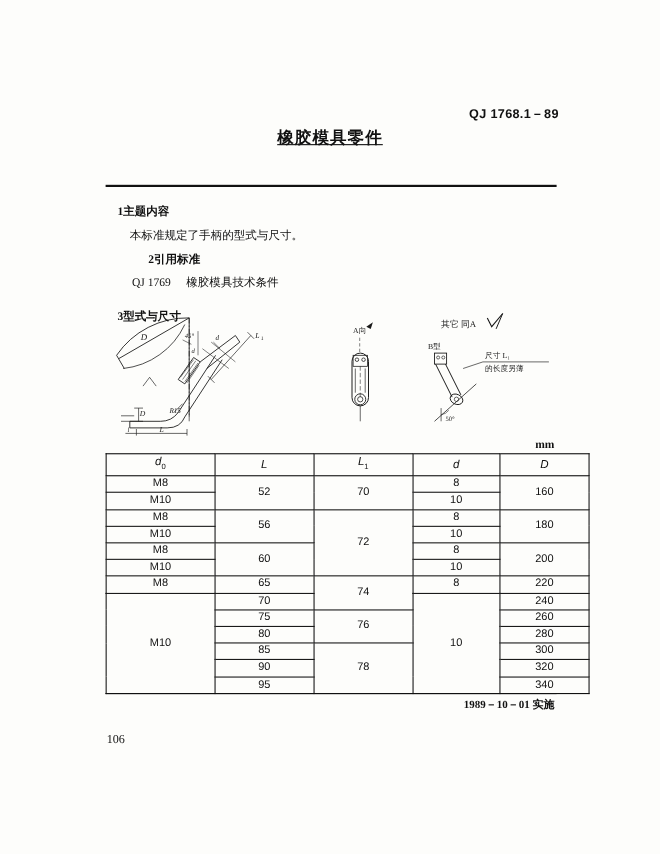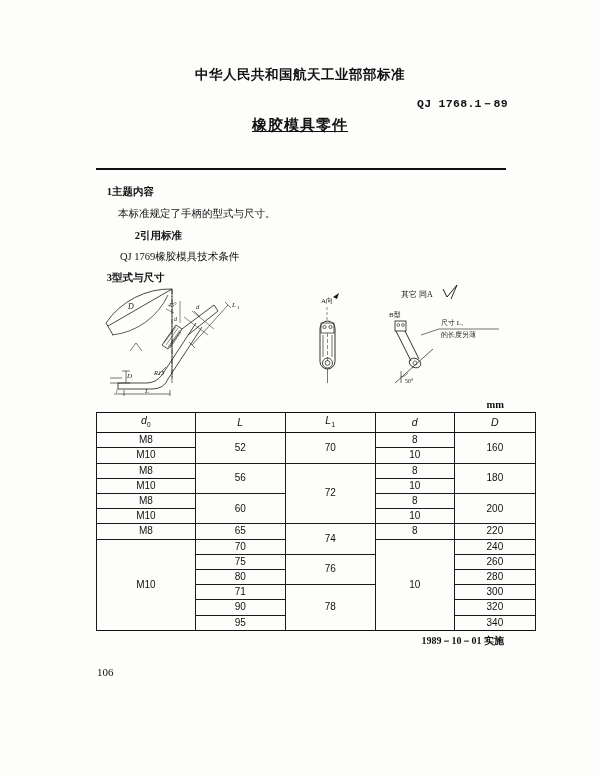--- a/index.html
+++ b/index.html
@@ -29,21 +29,21 @@
     width: 600px;
     text-align: center;
     font-family: "DejaVu Sans", sans-serif;
     font-weight: bold;
     font-size: 13.5px;
     letter-spacing: 0.5px;
   }
   .hdr-std-no {
     position: absolute;
     right: 92px; top: 96px;
-    font-family: Liberation Mono, monospace;
+    font-family: Liberation Sans, sans-serif;
     font-weight: bold;
     font-size: 11.5px;
     letter-spacing: 0.3px;
     white-space: nowrap;
   }
   .hdr-title1 {
     position: absolute;
     left: 0; top: 116px;
     width: 600px;
     text-align: center;
@@ -95,21 +95,21 @@
   }
   .para-ref {
     position: absolute;
     left: 120px;
     font-family: "DejaVu Sans", sans-serif;
     font-size: 10.5px;
     white-space: nowrap;
   }
   .para-ref .code {
     font-family: "Liberation Serif", serif;
-    margin-right: 0;
+    margin-right: 14px;
   }
   
   .figures {
     position: absolute;
     left: 96px; top: 283px;
     width: 410px;
     height: 115px;
   }
   .fig-svg { display:block; }
   
@@ -188,38 +188,37 @@
     left: 97px; top: 666px;
     font-family: "Liberation Serif", serif;
     font-size: 11px;
   }
 </style>
 </head>
 <body>
 
 <div class="page">
 
-  <div class="hdr-org">中华人民共和国航天工业部部标准</div>
   <div class="hdr-std-no">QJ 1768.1－89</div>
   <div class="hdr-title1">橡胶模具零件</div>
   <div class="rule-top"></div>
 
   <div class="clause" style="top:185px;">
     <span class="num">1</span><span>主题内容</span>
   </div>
   <div class="para" style="top:207px;">本标准规定了手柄的型式与尺寸。</div>
 
   <div class="clause" style="top:229px;margin-left:28px;">
     <span class="num">2</span><span>引用标准</span>
   </div>
   <div class="para-ref" style="top:250px;">
     <span class="code">QJ 1769</span><span>橡胶模具技术条件</span>
   </div>
 
-  <div class="clause" style="top:271px;">
+  <div class="clause" style="top:281px;">
     <span class="num">3</span><span>型式与尺寸</span>
   </div>
 
   <div class="figures">
     <svg class="fig-svg" width="410" height="115" viewBox="0 0 410 115" xmlns="http://www.w3.org/2000/svg">
       <g stroke="#1a1a1a" fill="none" stroke-width="0.8" font-family="Liberation Serif, serif" font-size="7" font-style="italic">
 
         <g>
 
           <path d="M10,40 A78,78 0 0 1 76,6" stroke-width="0.8"></path>
@@ -423,21 +422,21 @@
         <td rowspan="2">76</td>
         <td>260</td>
       </tr>
 
       <tr>
         <td>80</td>
         <td>280</td>
       </tr>
 
       <tr>
-        <td>71</td>
+        <td>85</td>
         <td rowspan="3">78</td>
         <td>300</td>
       </tr>
 
       <tr>
         <td>90</td>
         <td>320</td>
       </tr>
 
       <tr>

